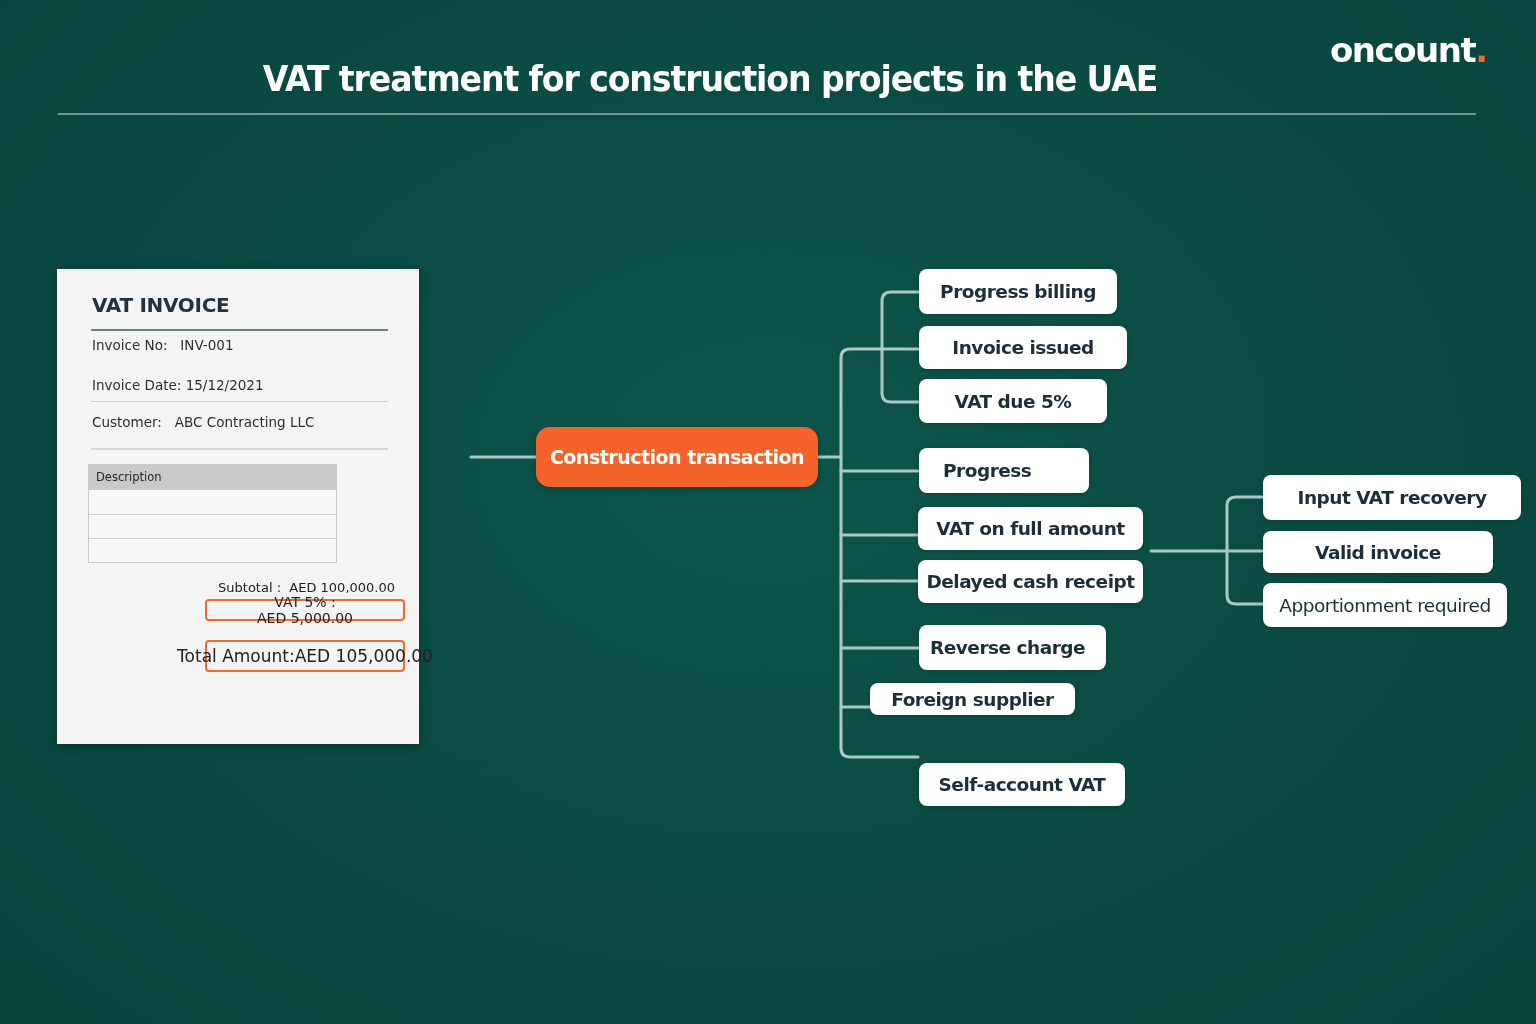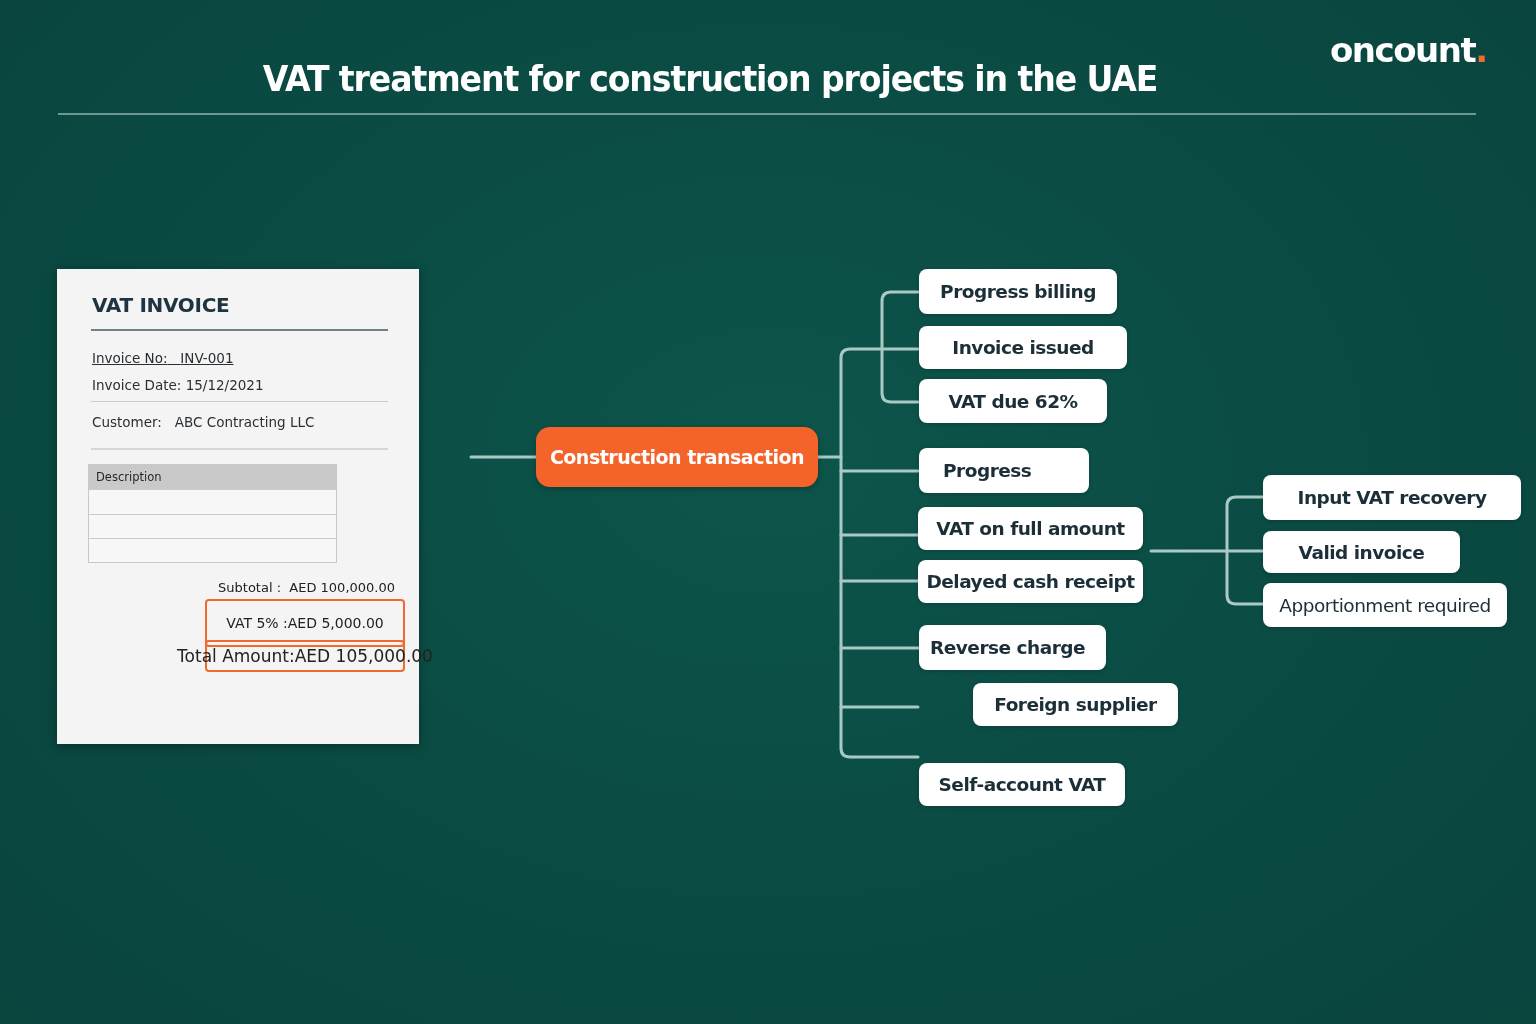--- a/index.html
+++ b/index.html
@@ -93,36 +93,36 @@
 
   <div class="title">VAT treatment for construction projects in the UAE</div>
   <div class="title-rule"></div>
 
   <div class="logo"><span>oncount</span><span class="dot">.</span></div>
 
   <div class="invoice">
     <div class="inv-title">VAT INVOICE</div>
     <div class="inv-rule dark" style="top:60px;"></div>
 
-    <div class="inv-line" style="top:81px;text-decoration:underline;"><span>Invoice No:</span>   <span>INV-001</span></div>
+    <div class="inv-line" style="top:68px;"><span>Invoice No:</span>   <span>INV-001</span></div>
     <div class="inv-line" style="top:108px;"><span>Invoice Date:</span> <span>15/12/2021</span></div>
     <div class="inv-rule" style="top:132px;"></div>
     <div class="inv-line" style="top:145px;"><span>Customer:</span>   <span>ABC Contracting LLC</span></div>
     <div class="inv-rule" style="top:179px; height:2px; background:#d3d6d8;"></div>
 
     <div class="inv-table">
       <div class="th">Description</div>
       <div class="tr"></div>
       <div class="tr"></div>
       <div class="tr"></div>
     </div>
 
     <div class="inv-sub"><span>Subtotal :</span>  <span>AED 100,000.00</span></div>
 
-    <div class="inv-box" style="top:330px; height:48px; font-size:14px;"><span>VAT 5% :</span>   <span>AED 5,000.00</span></div>
+    <div class="inv-box" style="top:330px; height:22px; font-size:14px;flex-direction:column;"><span>VAT 5% :</span>   <span>AED 5,000.00</span></div>
 
     <div class="inv-box" style="top:371px; height:32px; font-size:17px;"><span>Total Amount:</span> <span>AED 105,000.00</span></div>
   </div>
 
   <svg class="lines" width="1536" height="1024">
     <g stroke="#a9c9c4" stroke-width="3" fill="none" stroke-linecap="round">
 
       <line x1="471" y1="457" x2="536" y2="457"></line>
 
       <line x1="818" y1="457" x2="841" y2="457"></line>
@@ -138,27 +138,27 @@
 
       <line x1="1151" y1="551" x2="1263" y2="551"></line>
       <path d="M1263 497 H1236 Q1227 497 1227 506 V595 Q1227 604 1236 604 H1263"></path>
     </g>
   </svg>
 
   <div class="center-node">Construction transaction</div>
 
   <div class="node" style="left:919px; top:269px; width:198px; height:45px;">Progress billing</div>
   <div class="node" style="left:919px; top:326px; width:208px; height:43px;">Invoice issued</div>
-  <div class="node" style="left:919px; top:379px; width:188px; height:44px;">VAT due 62%</div>
+  <div class="node" style="left:919px; top:379px; width:188px; height:44px;">VAT due 5%</div>
 
   <div class="node left" style="left:919px; top:448px; width:170px; height:45px;">Progress</div>
   <div class="node light" style="left:918px; top:507px; width:225px; height:43px; font-weight:bold;">VAT on full amount</div>
   <div class="node" style="left:918px; top:560px; width:225px; height:43px;">Delayed cash receipt</div>
 
   <div class="node left" style="left:919px; top:625px; width:187px; height:45px;padding-left:11px;">Reverse charge</div>
-  <div class="node" style="left:973px; top:683px; width:205px; height:43px;">Foreign supplier</div>
+  <div class="node" style="left:870px; top:683px; width:205px; height:32px;">Foreign supplier</div>
   <div class="node" style="left:919px; top:735px; width:206px; height:43px;margin-top:28px;">Self-account VAT</div>
 
   <div class="node" style="left:1263px; top:475px; width:258px; height:45px;">Input VAT recovery</div>
-  <div class="node" style="left:1263px; top:531px; width:197px; height:42px;">Valid invoice</div>
+  <div class="node" style="left:1263px; top:531px; width:230px; height:42px;">Valid invoice</div>
   <div class="node light" style="left:1263px; top:583px; width:244px; height:44px;">Apportionment required</div>
 
 </div>
 
 </body></html>

